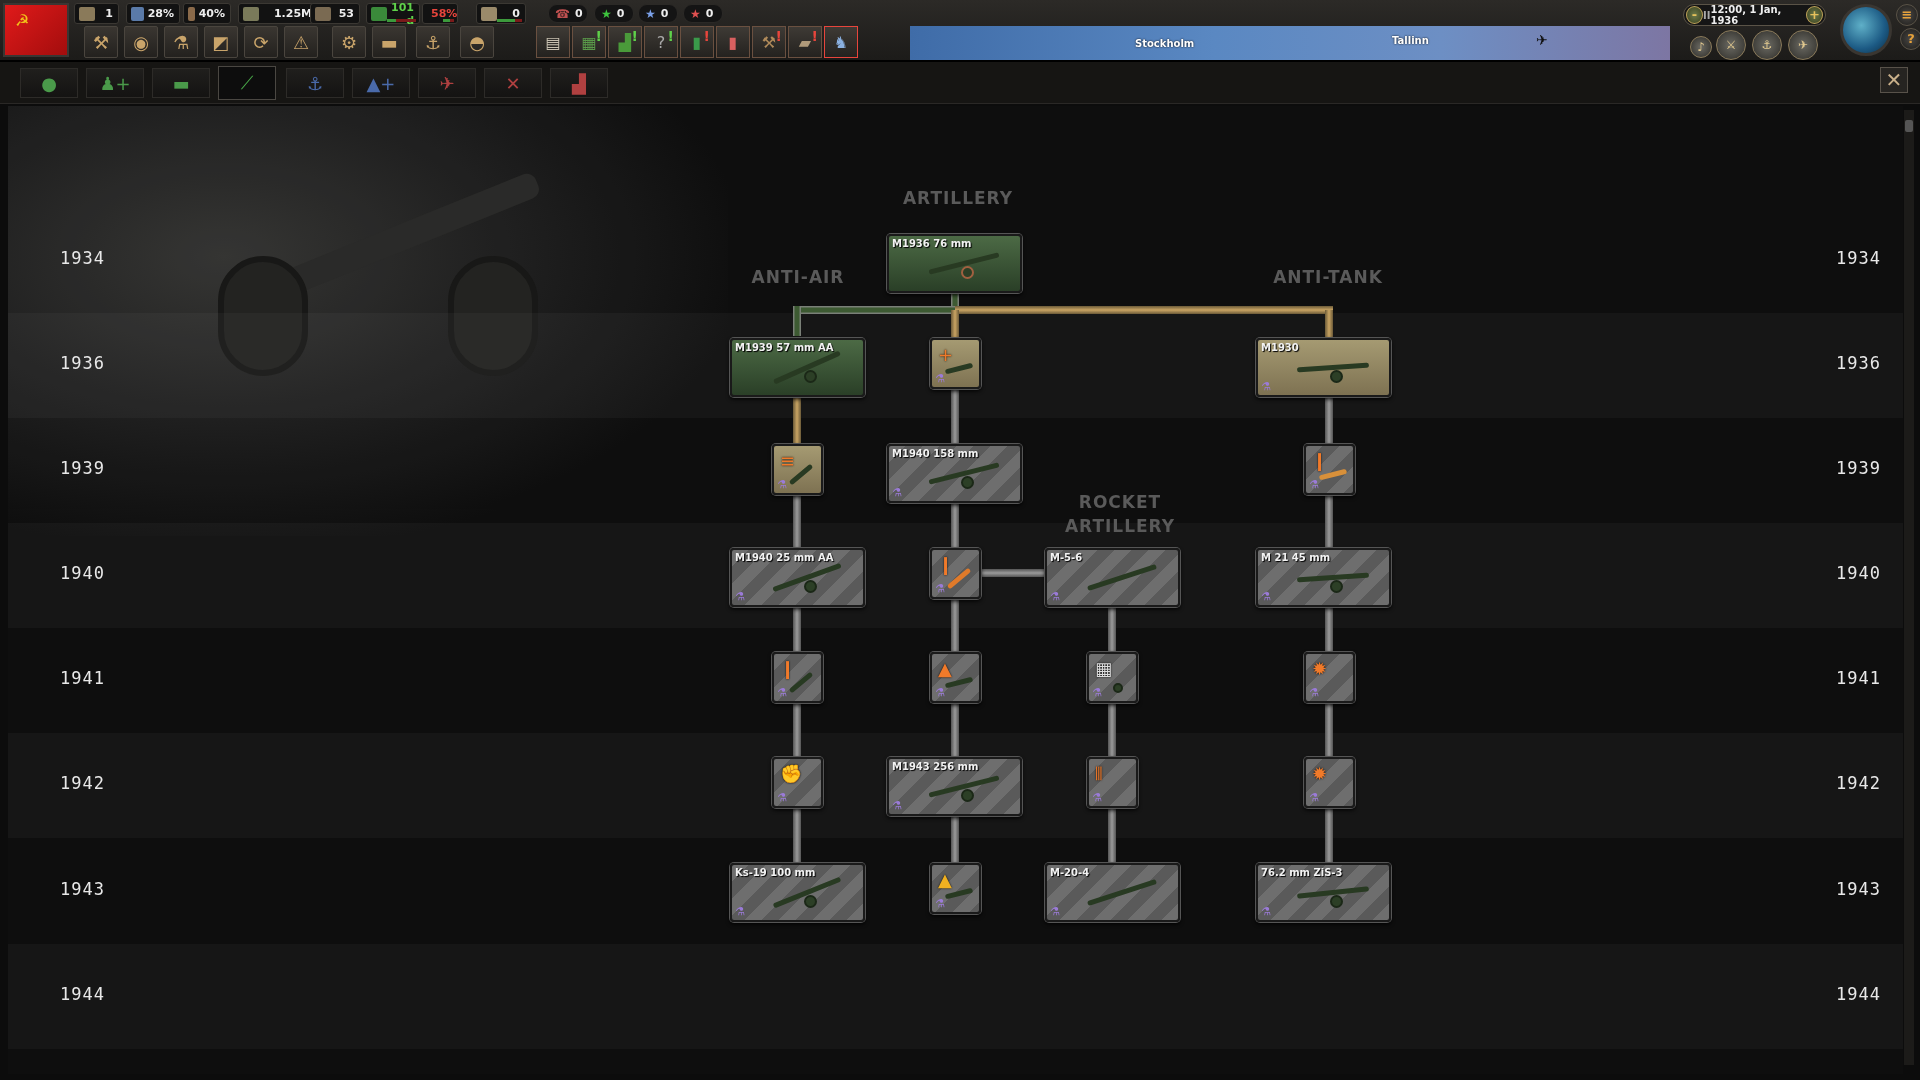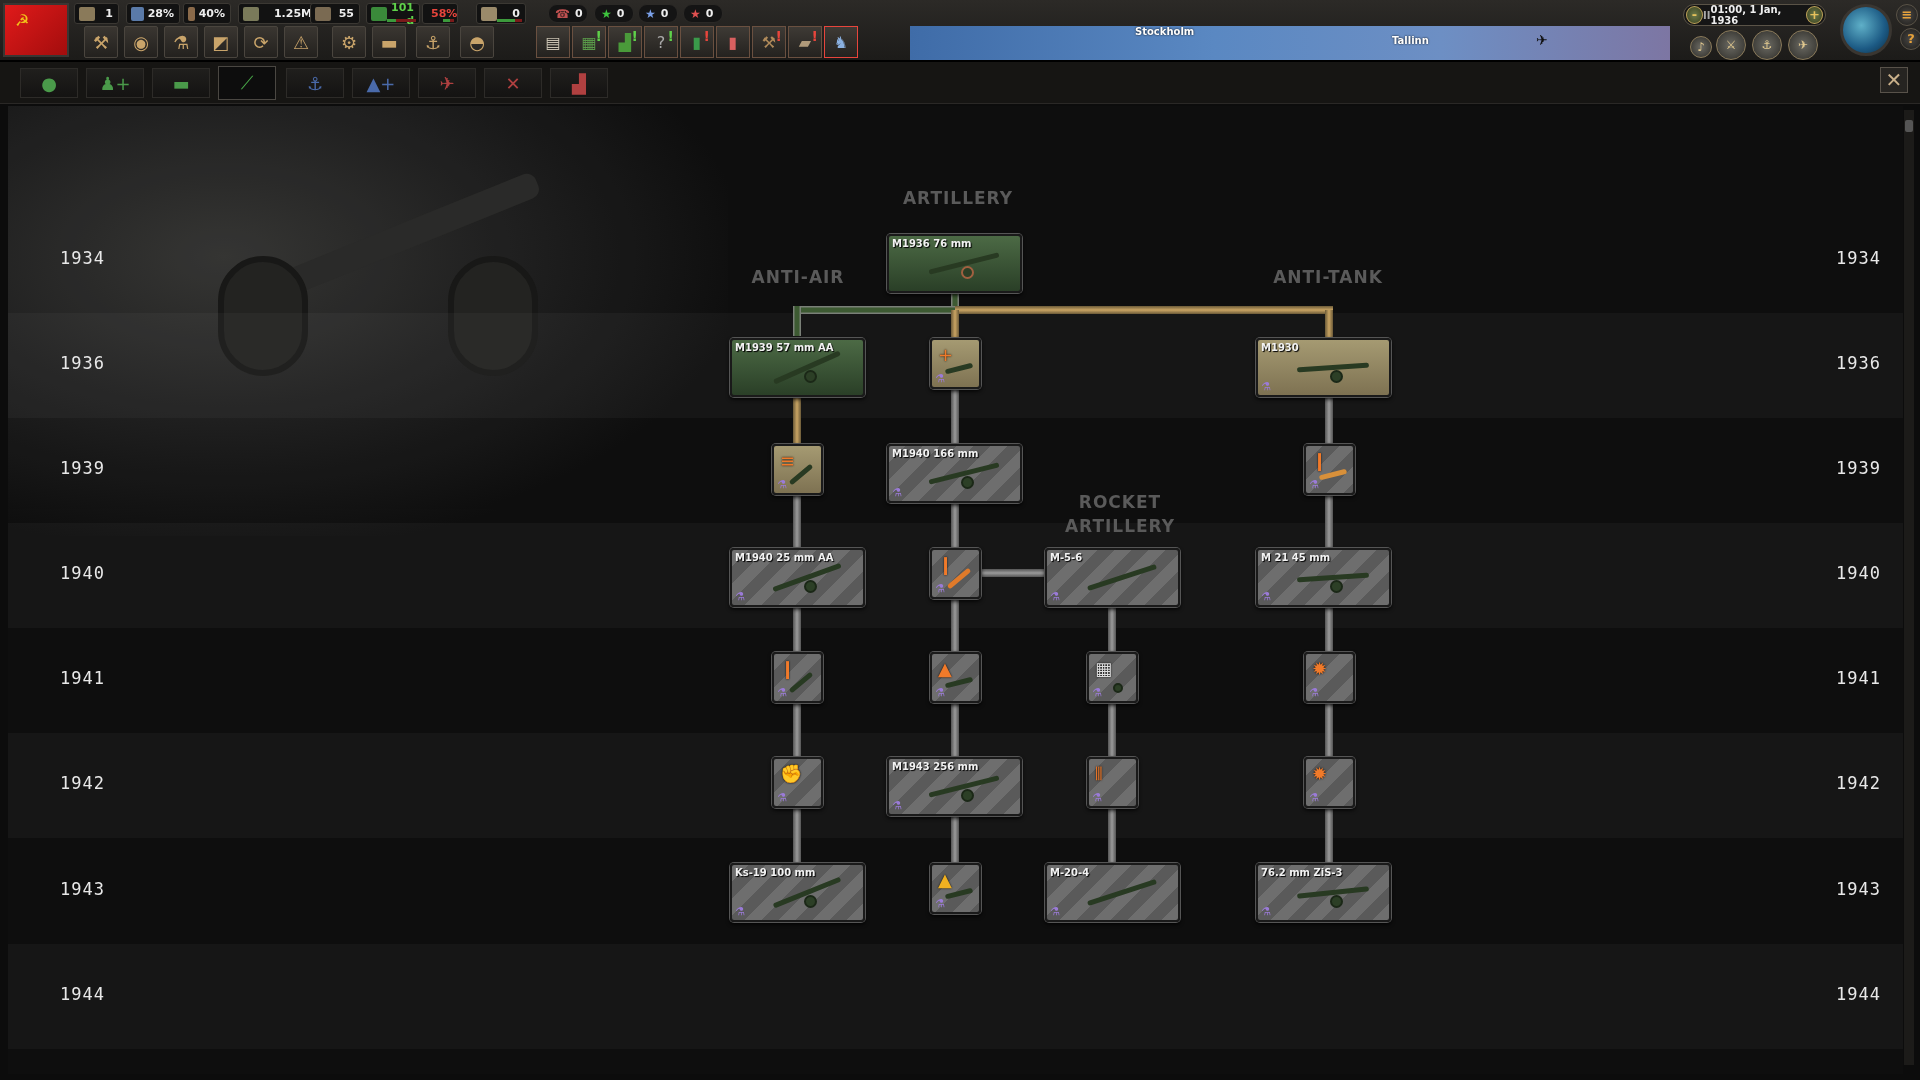--- a/index.html
+++ b/index.html
@@ -79,21 +79,21 @@
   <div class="res" style="left:183px;width:48px">
       <span class="ic" style="background:#8a6a4a"></span>
       <span class="v">40%</span>
     </div>
   <div class="res" style="left:238px;width:80px">
       <span class="ic" style="background:#7a7a5a"></span>
       <span class="v">1.25M</span>
     </div>
   <div class="res" style="left:310px;width:50px">
       <span class="ic" style="background:#7a6a52"></span>
-      <span class="v">55</span>
+      <span class="v">53</span>
     </div>
   <div class="res" style="left:366px;width:54px">
       <span class="ic" style="background:#3a8a3a"></span>
       <span class="v green">101 d</span>
       <div class="bar">
         <i style="width:30%"></i>
       </div>
     </div>
   <div class="res" style="left:422px;width:36px">
       <span class="ic" style="background:#6a5a4a"></span>
@@ -186,29 +186,29 @@
     </div>
   <div class="alert" style="left:788px">
       <span style="color:#b09a7a">▰</span>
       <span class="ex" style="color:#e8453c">!</span>
     </div>
   <div class="alert" style="left:824px;border-color:#e8453c">
       <span style="color:#8ab0e0">♞</span>
     </div>
 
   <div id="map">
-    <span class="city" style="left:225px;top:0">Stockholm</span>
+    <span class="city" style="left:225px;top:12px">Stockholm</span>
     <span class="city" style="left:482px;top:9px">Tallinn</span>
     <span style="position:absolute;left:626px;top:6px;color:#111;font-size:14px">✈</span>
   </div>
 
   <div id="clock">
     <span class="rb">-</span>
     <span style="color:#aaa">II</span>
-    <span>01:00, 1 Jan, 1936</span>
+    <span>12:00, 1 Jan, 1936</span>
     <span class="rb">+</span>
   </div>
   <div class="round" style="left:1690px;width:22px;height:22px;top:36px">
       <span>♪</span>
     </div>
   <div class="round" style="left:1716px">
       <span>⚔</span>
     </div>
   <div class="round" style="left:1752px">
       <span>⚓</span>
@@ -332,21 +332,21 @@
       <span class="whl"></span>
       <span class="flask">⚗</span>
     </div>
 
   <div class="node small avail" style="left:764px;top:338px">
       <span class="glyph">≡</span>
       <span class="art" style="transform:rotate(-40deg)"></span>
       <span class="flask">⚗</span>
     </div>
   <div class="node wide locked" style="left:879px;top:338px">
-      <span class="nm">M1940 166 mm</span>
+      <span class="nm">M1940 158 mm</span>
       <span class="art"></span>
       <span class="whl"></span>
       <span class="flask">⚗</span>
     </div>
   <div class="node small locked" style="left:1296px;top:338px">
       <span class="glyph">❙</span>
       <span class="art" style="background:#d8903a"></span>
       <span class="flask">⚗</span>
     </div>
 

